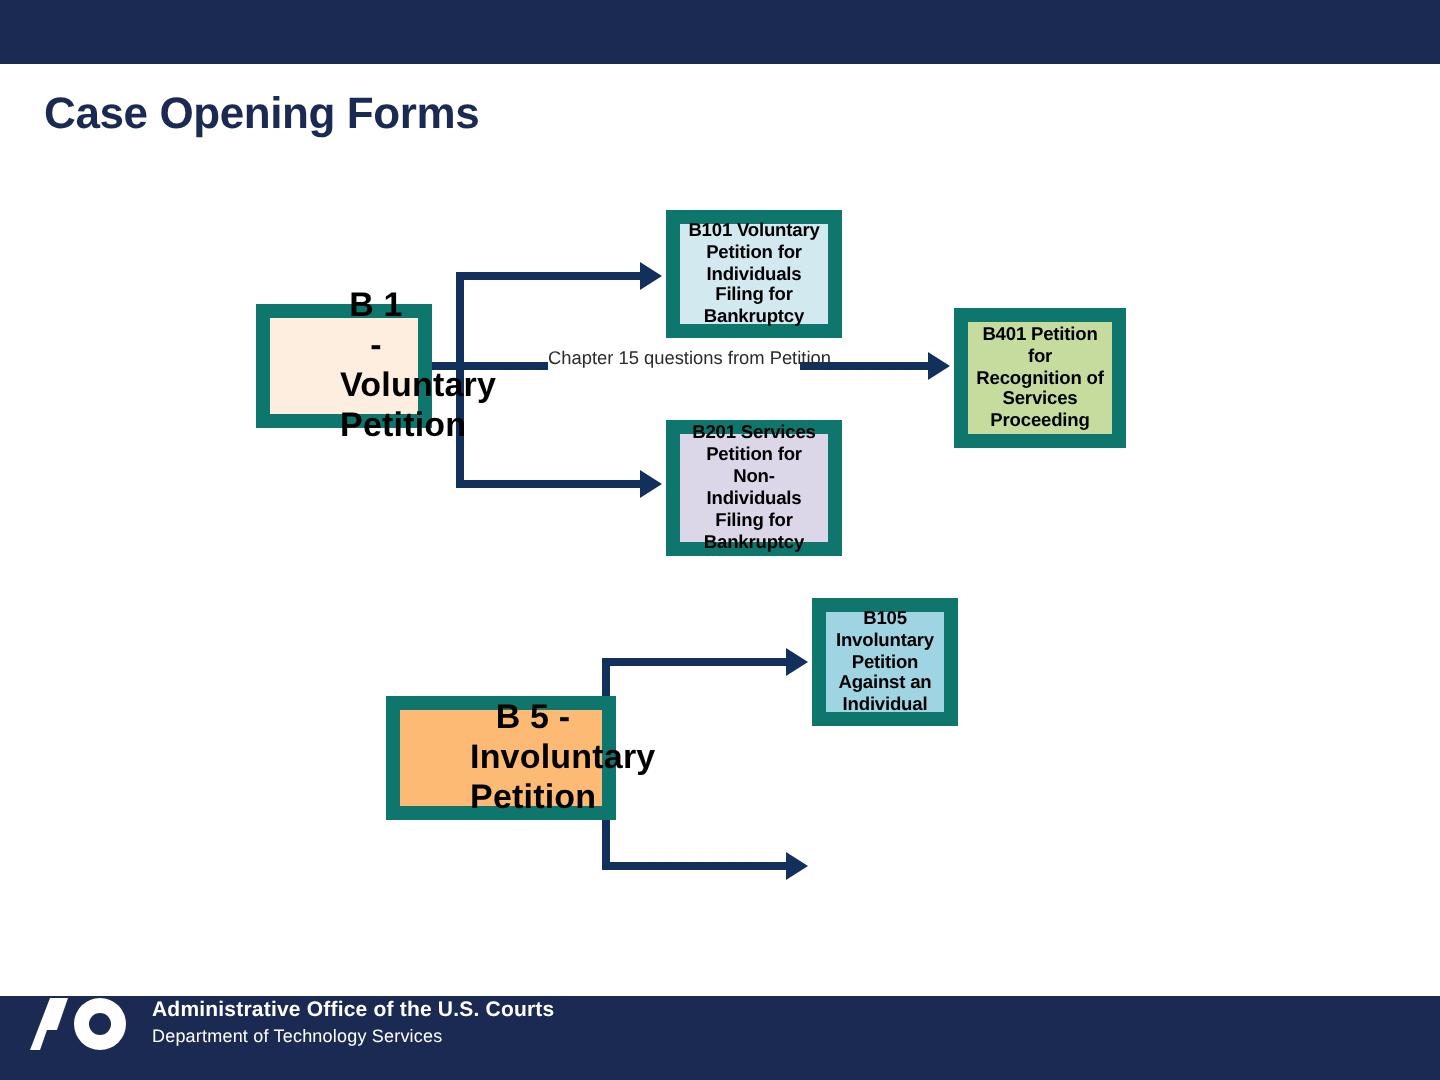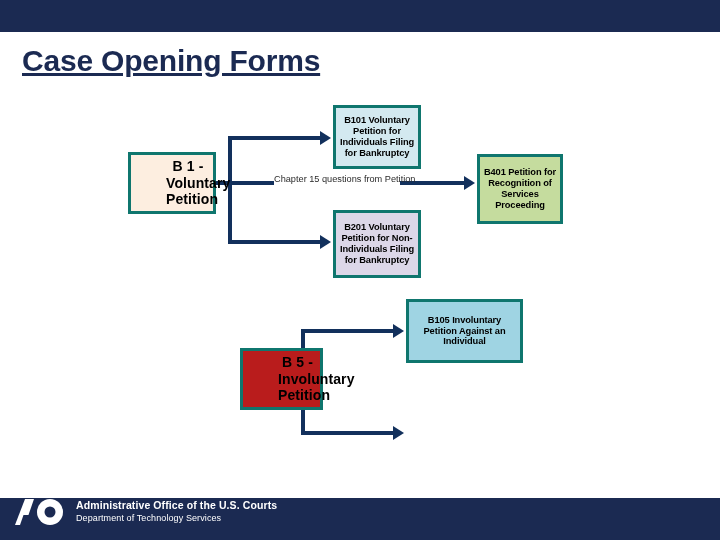--- a/index.html
+++ b/index.html
@@ -32,76 +32,75 @@
     width: 720px;
     height: 32px;
     background: #1b2a52;
   }
 
   
   .slide-title {
     position: absolute;
     left: 22px;
     top: 44px;
-    font-size: 30px;
+    font-size: 22px;
     font-weight: bold;
     color: #1b2a52;
     letter-spacing: -0.2px;
     font-family: "Liberation Sans", sans-serif;
     white-space: nowrap;
-    text-decoration: underline;
   }
 
   
   .diagram {
     position: absolute;
     left: 0;
     top: 92px;
     width: 720px;
     height: 395px;
   }
 
   
   .form-box {
     position: absolute;
-    border: 3px solid #0f766e;
+    border: 7px solid #0f766e;
     display: flex;
     align-items: center;
     justify-content: center;
     text-align: center;
     color: #000000;
     font-weight: bold;
     line-height: 1.18;
     padding: 2px 3px;
   }
 
   .form-box .box-text {
     display: block;
     width: 100%;
   }
 
   
   .box-parent {
-    font-size: 14px;
+    font-size: 17px;
     letter-spacing: 0.1px;
     padding-left: 35px;
   }
 
   
   .box-child {
     font-size: 9.3px;
     letter-spacing: -0.1px;
   }
 
   #box-b1      { left: 128px; top: 60px;  width: 88px;  height: 62px; background: #fdeee0; }
   #box-b101    { left: 333px; top: 13px;  width: 88px;  height: 64px; background: #d3e9f0; }
   #box-b201    { left: 333px; top: 118px; width: 88px;  height: 68px; background: #dcd7e8; }
   #box-b401    { left: 477px; top: 62px;  width: 86px;  height: 70px; background: #c5dc9e; }
-  #box-b5      { left: 193px; top: 256px; width: 83px;  height: 62px; background: #b91c1c; margin-left: 47px; }
-  #box-b105    { left: 406px; top: 207px; width: 117px;  height: 64px; background: #9fd4e3; }
+  #box-b5      { left: 193px; top: 256px; width: 115px;  height: 62px; background: #fdba74; }
+  #box-b105    { left: 406px; top: 207px; width: 73px;  height: 64px; background: #9fd4e3; }
   #box-b205    { left: 406px; top: 311px; width: 96px;  height: 64px; background: #cdc7dd; }
 
   
   .conn {
     position: absolute;
     background: #12305c;
   }
   .conn-h { height: 4px; }
   .conn-v { width: 4px; }
 
@@ -222,21 +221,21 @@
 
     <div class="form-box box-parent" id="box-b1">
       <span class="box-text">B 1 - Voluntary Petition</span>
     </div>
 
     <div class="form-box box-child" id="box-b101">
       <span class="box-text">B101 Voluntary Petition for Individuals Filing for Bankruptcy</span>
     </div>
 
     <div class="form-box box-child" id="box-b201">
-      <span class="box-text">B201 Voluntary Petition for Non-Individuals Filing for Bankruptcy</span>
+      <span class="box-text">B201 Services Petition for Non-Individuals Filing for Bankruptcy</span>
     </div>
 
     <div class="form-box box-child" id="box-b401">
       <span class="box-text">B401 Petition for Recognition of Services Proceeding</span>
     </div>
 
     <div class="form-box box-parent" id="box-b5">
       <span class="box-text">B 5 - Involuntary Petition</span>
     </div>
 

